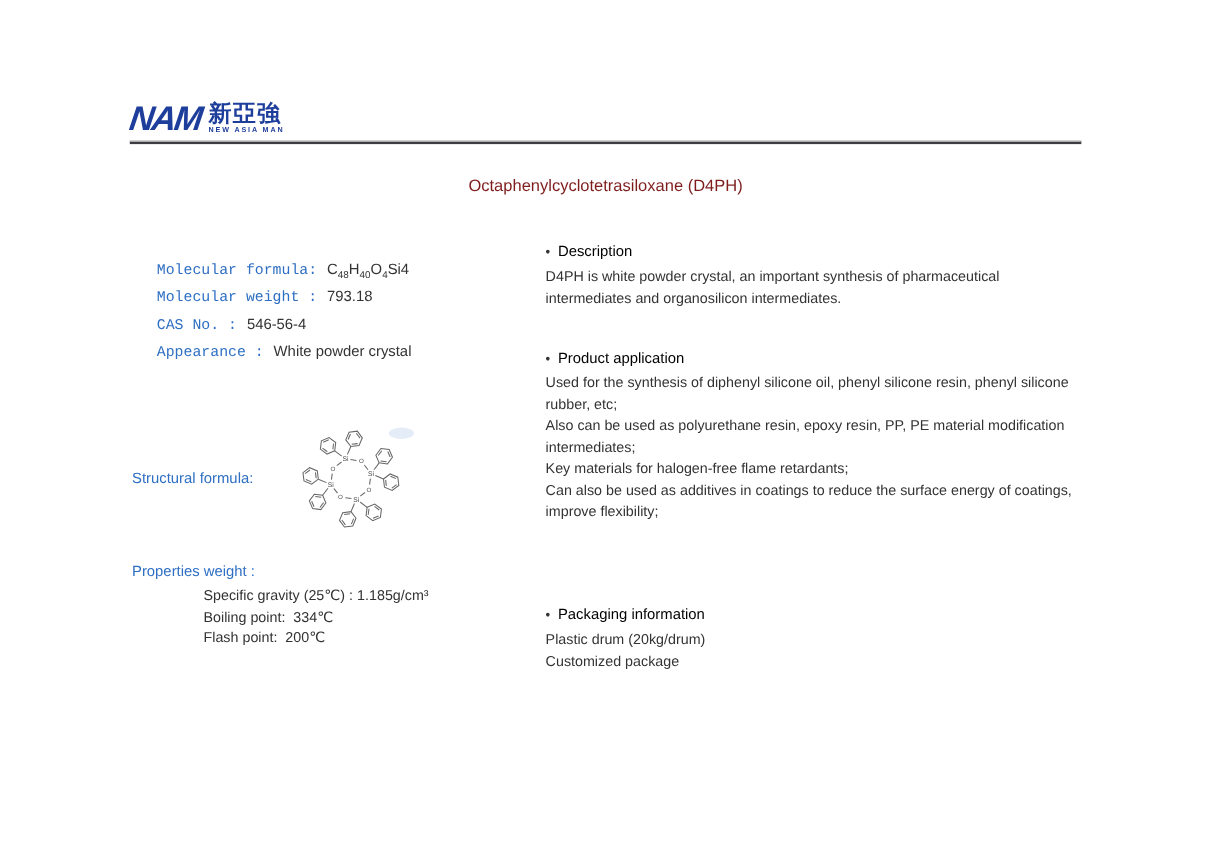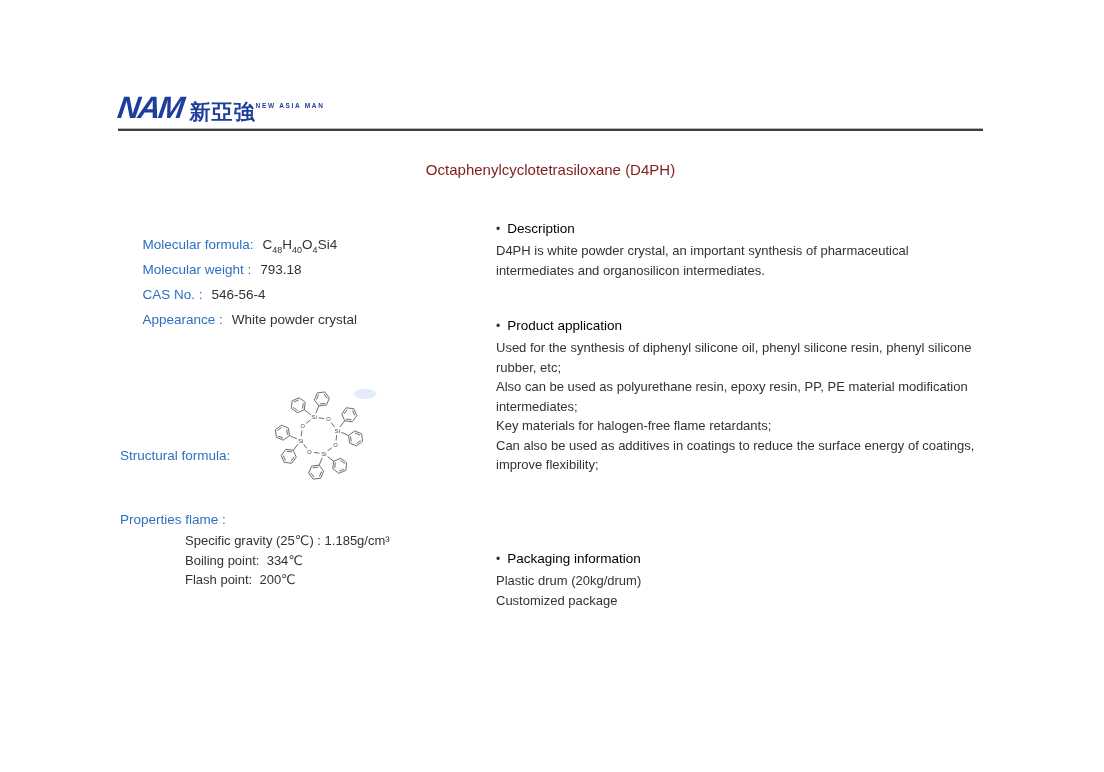--- a/index.html
+++ b/index.html
@@ -2,35 +2,35 @@
 <html><head>
 <meta charset="utf-8">
 <style>
   html,body{margin:0;padding:0;background:#ffffff;}
   .page{position:relative;width:1104px;height:772px;background:#ffffff;overflow:hidden;
         font-family:"Liberation Sans","DejaVu Sans",sans-serif;color:#333;}
   
   .logo{position:absolute;left:118px;top:92px;display:flex;align-items:flex-end;gap:7px;}
   .logo-nam{font-size:31px;font-weight:bold;font-style:italic;color:#1e3e9c;
             transform:skewX(-8deg);letter-spacing:-2px;line-height:1;}
-  .logo-cn{display:flex;flex-direction:row;line-height:1;padding-bottom:1px;}
+  .logo-cn{display:flex;flex-direction:column;line-height:1;padding-bottom:1px;}
   .logo-chinese{font-size:21px;font-weight:bold;color:#1e3e9c;letter-spacing:1px;line-height:1;}
   .logo-sub{font-size:6.5px;font-weight:bold;color:#1e3e9c;letter-spacing:1.7px;margin-top:2px;white-space:nowrap;}
   .rule{position:absolute;left:118px;top:128px;width:865px;height:2px;background:#3c3c42;border-top:1px solid #b5b5b5;}
   
   .title{position:absolute;left:118px;top:161px;width:865px;text-align:center;
          font-size:15px;font-weight:normal;color:#7f1d1d;margin:0;}
   
   .info-rows{position:absolute;left:120px;top:222px;}
   .info-row{height:25px;font-size:13.5px;white-space:pre-wrap;}
-  .info-label{color:#2e6fc3;margin-right:9px;}
+  .info-label{color:#2e6fc3;margin-right:9px;font-family:Liberation Mono, monospace;}
   .info-value{color:#333;}
   .info-value sub{font-size:9px;}
   
-  .structural-label{position:absolute;left:120px;top:448px;font-size:13.5px;color:#2e6fc3;}
+  .structural-label{position:absolute;left:120px;top:427px;font-size:13.5px;color:#2e6fc3;}
   .molecule{position:absolute;left:248px;top:372px;width:142px;height:128px;}
   
   .props-label{position:absolute;left:120px;top:512px;font-size:13.5px;color:#2e6fc3;}
   .props-items{position:absolute;left:185px;top:531px;}
   .prop-item{font-size:13px;line-height:19.6px;color:#333;white-space:pre-wrap;}
   
   .sec{position:absolute;left:496px;width:481px;}
   .sec-desc{top:221px;} .sec-app{top:318px;} .sec-pack{top:551px;}
   .sec-title{font-size:13.5px;margin-bottom:5px;}
   .sec-bullet{color:#333;margin-right:7px;font-size:12px;}
@@ -122,21 +122,21 @@
       <text x="139.64723819589918" y="93.86296694843728" text-anchor="middle" font-size="13" fill="#4c4c4c" stroke="#fff" stroke-width="5" paint-order="stroke" font-family="&quot;Liberation Sans&quot;,&quot;DejaVu Sans&quot;,sans-serif">Si</text>
       <text x="170" y="97.85898384862246" text-anchor="middle" font-size="12" fill="#4c4c4c" stroke="#fff" stroke-width="5" paint-order="stroke" font-family="&quot;Liberation Sans&quot;,&quot;DejaVu Sans&quot;,sans-serif">O</text>
       <text x="188.63703305156272" y="122.14723819589918" text-anchor="middle" font-size="13" fill="#4c4c4c" stroke="#fff" stroke-width="5" paint-order="stroke" font-family="&quot;Liberation Sans&quot;,&quot;DejaVu Sans&quot;,sans-serif">Si</text>
       <text x="184.64101615137756" y="152.5" text-anchor="middle" font-size="12" fill="#4c4c4c" stroke="#fff" stroke-width="5" paint-order="stroke" font-family="&quot;Liberation Sans&quot;,&quot;DejaVu Sans&quot;,sans-serif">O</text>
       <text x="160.35276180410082" y="171.13703305156272" text-anchor="middle" font-size="13" fill="#4c4c4c" stroke="#fff" stroke-width="5" paint-order="stroke" font-family="&quot;Liberation Sans&quot;,&quot;DejaVu Sans&quot;,sans-serif">Si</text>
       <text x="130" y="167.14101615137756" text-anchor="middle" font-size="12" fill="#4c4c4c" stroke="#fff" stroke-width="5" paint-order="stroke" font-family="&quot;Liberation Sans&quot;,&quot;DejaVu Sans&quot;,sans-serif">O</text>
       <text x="111.36296694843728" y="142.85276180410085" text-anchor="middle" font-size="13" fill="#4c4c4c" stroke="#fff" stroke-width="5" paint-order="stroke" font-family="&quot;Liberation Sans&quot;,&quot;DejaVu Sans&quot;,sans-serif">Si</text>
       <text x="115.35898384862244" y="112.5" text-anchor="middle" font-size="12" fill="#4c4c4c" stroke="#fff" stroke-width="5" paint-order="stroke" font-family="&quot;Liberation Sans&quot;,&quot;DejaVu Sans&quot;,sans-serif">O</text>
     </svg>
 
-  <div class="props-label">Properties flame :</div>
+  <div class="props-label">Properties weight :</div>
   <div class="props-items">
     <div class="prop-item">Specific gravity (25℃) : 1.185g/cm³</div>
     <div class="prop-item">Boiling point:  334℃</div>
     <div class="prop-item">Flash point:  200℃</div>
   </div>
 
   <div class="sec sec-desc">
     <div class="sec-title">
       <span class="sec-bullet">•</span><span class="sec-title-text">Description</span>
     </div>

